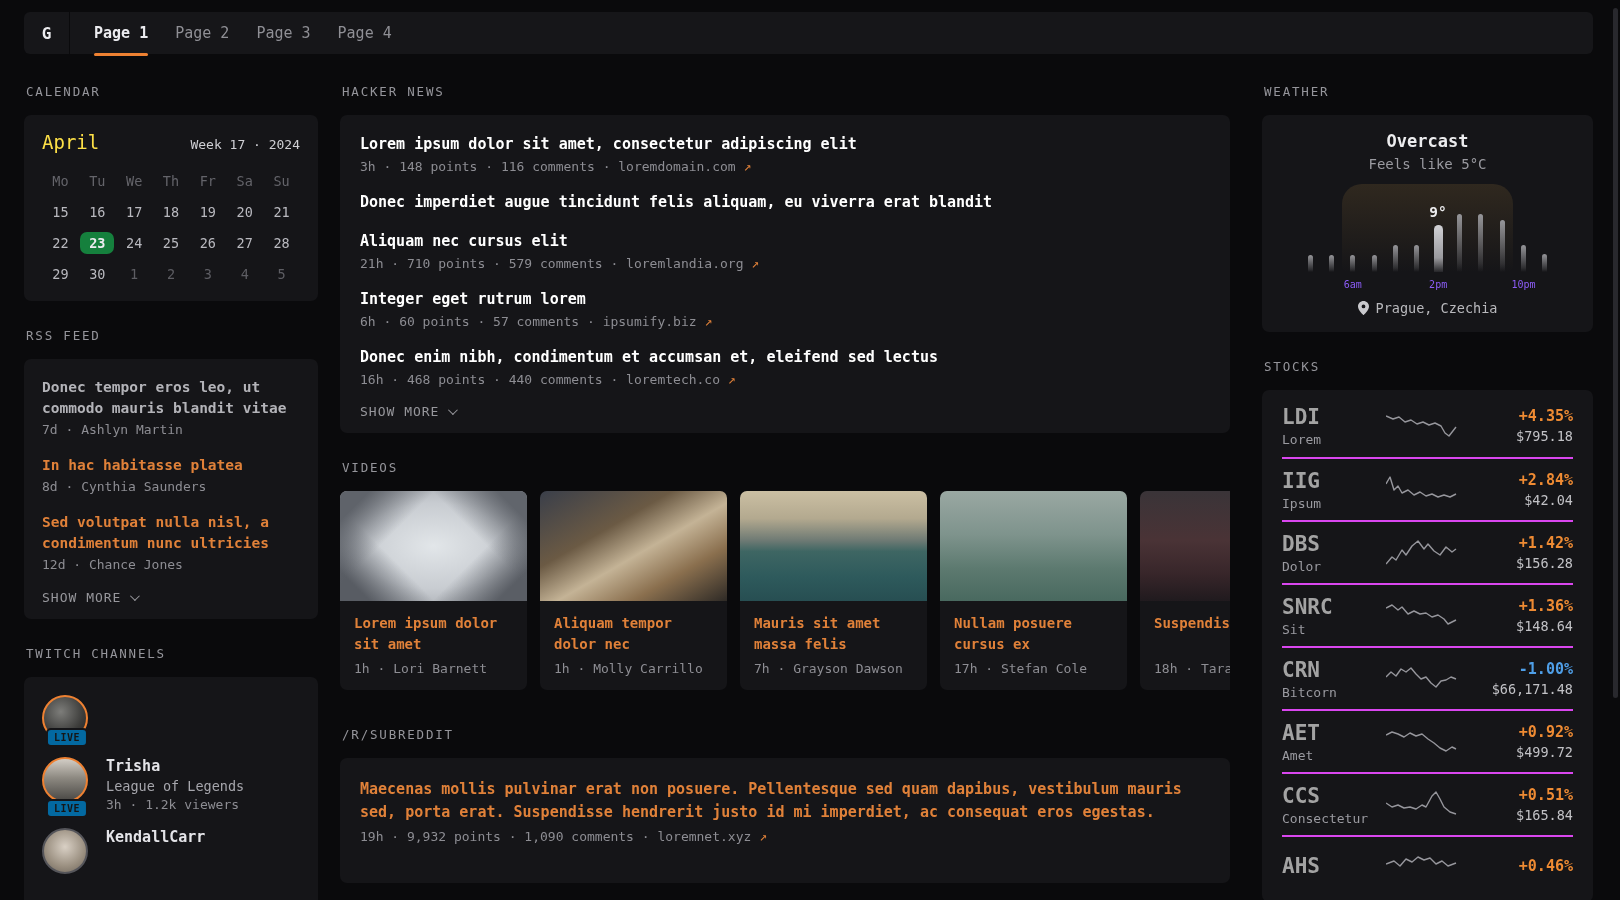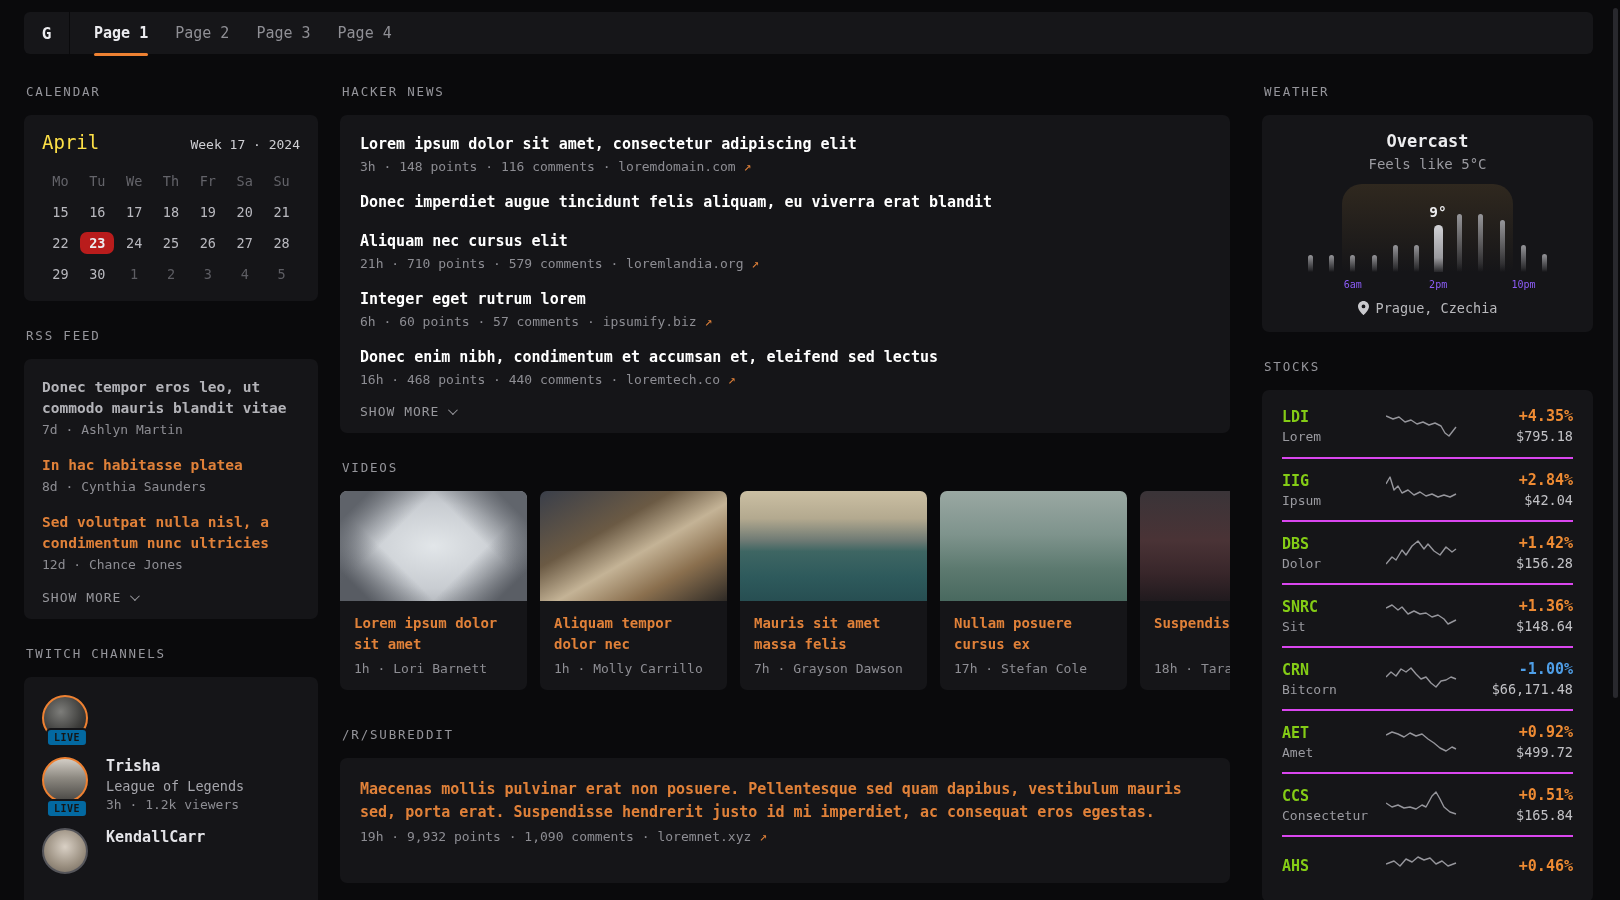--- a/index.html
+++ b/index.html
@@ -26,21 +26,21 @@
   
   .cal-card { padding:16px 18px 12px; }
   .cal-head { display:flex; justify-content:space-between; align-items:baseline; }
   .cal-month { font-size:19px; color:#fde047; }
   .cal-week { font-size:13px; color:#cfcfd4; }
   .cal-grid { display:grid; grid-template-columns:repeat(7,1fr); margin-top:12px; }
   .cal-grid > div { height:31px; display:flex; align-items:center; justify-content:center; font-size:13.5px; }
   .dow { color:#64646a; font-size:12.5px; }
   .day { color:#b9b9bf; }
   .day.other { color:#5d5d63; }
-  .day .sel { background:#b91c1c; border-radius:7px; padding:3px 9px; color:#ececf0; font-weight:bold; }
+  .day .sel { background:#15803d; border-radius:7px; padding:3px 9px; color:#ececf0; font-weight:bold; }
 
   
   .list-card { padding:18px 18px 14px; }
   .feed-item { margin-bottom:18px; }
   .feed-title { font-size:14.5px; font-weight:bold; color:#e08139; line-height:21px; cursor:pointer; }
   .feed-title.muted { color:#b3b3b8; }
   .feed-meta { font-size:13px; color:#8d8d93; margin-top:3px; }
   .show-more { font-size:13px; letter-spacing:1px; color:#97979c; display:flex; align-items:center; cursor:pointer; margin-top:4px; }
   .chev { width:7px; height:7px; border-right:1.5px solid #97979c; border-bottom:1.5px solid #97979c; transform:rotate(45deg) translateY(-2px); display:inline-block; margin-left:9px; }
 
@@ -101,21 +101,21 @@
   .w-temp { position:absolute; left:54.1%; transform:translateX(-50%); bottom:68px; font-size:14.5px; font-weight:bold; color:#ececee; }
   .w-hl { position:absolute; bottom:-2px; transform:translateX(-50%); font-size:10px; color:#8b5cf6; }
   .w-hl.p0 { left:20.83%; } .w-hl.p1 { left:54.16%; } .w-hl.p2 { left:87.5%; }
   .w-loc { margin-top:12px; display:flex; justify-content:center; align-items:center; gap:7px; font-size:13.5px; color:#b9b9bd; }
 
   
   .stocks-card { padding:4px 20px; }
   .stock-row { display:flex; align-items:center; height:63px; cursor:pointer; }
   .stock-row + .stock-row { border-top:2px solid #d946ef; }
   .st-left { width:92px; flex:none; }
-  .st-sym { font-size:15px; font-weight:bold; color:#84cc16; }
+  .st-sym { font-size:21px; font-weight:bold; color:#a3a3a3; }
   .st-name { font-size:13px; color:#9a9aa0; margin-top:3px; }
   .st-spark { flex:1; display:flex; justify-content:center; }
   .st-right { width:102px; flex:none; text-align:right; }
   .st-chg { font-size:15px; font-weight:bold; color:#ef8b33; }
   .st-chg.neg { color:#4f9fe8; }
   .st-price { font-size:13.5px; color:#c2c2c6; margin-top:3px; }
 
   .scrollbar { position:absolute; right:2px; top:8px; width:5px; height:690px; border-radius:3px; background:#28282d; }
 </style>
 </head>

